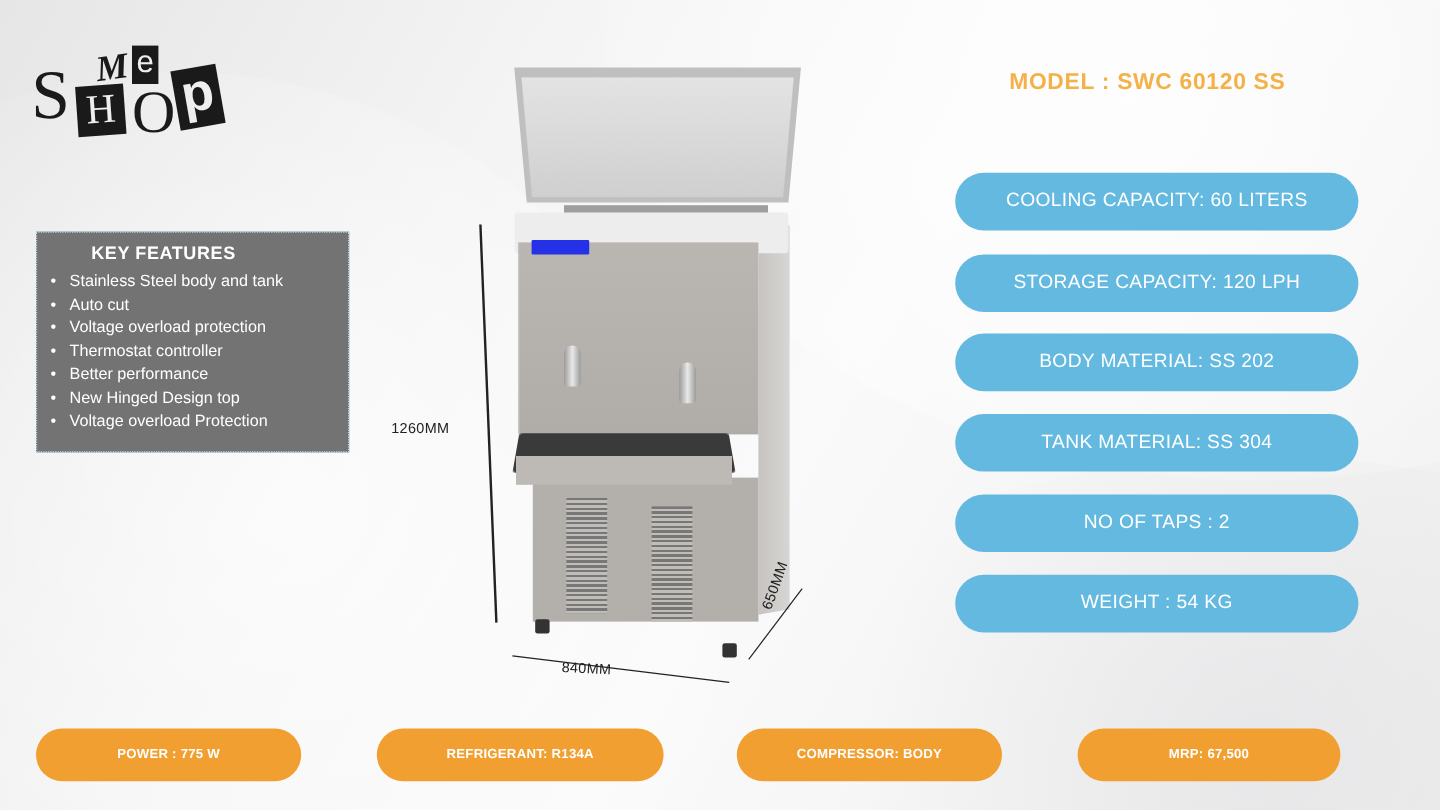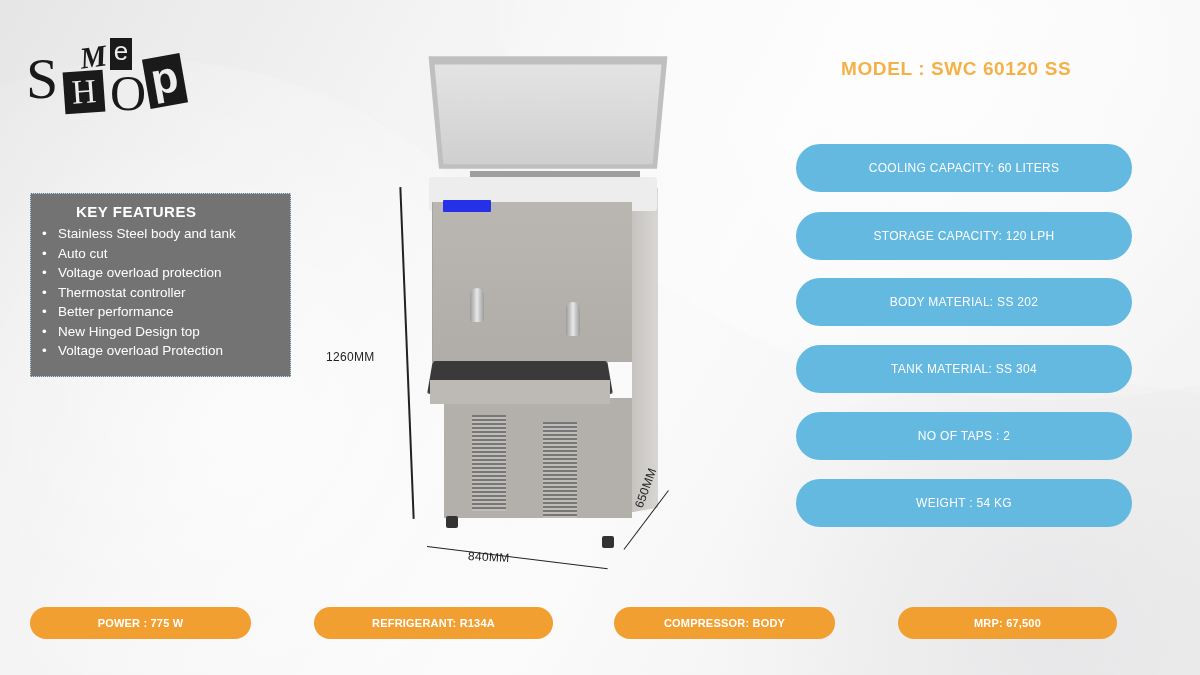--- a/index.html
+++ b/index.html
@@ -77,27 +77,27 @@
   
   .model-title {
     position: absolute; left: 841px; top: 58px;
     font-size: 19px; font-weight: bold; color: #f4b147; letter-spacing: 0.6px;
   }
 
   
   .spec-pill {
     position: absolute; left: 796px; width: 336px; height: 48px;
     background: #63b9e0; border-radius: 24px;
-    color: #fff; font-size: 12px; letter-spacing: 0.3px;
+    color: #fff; font-size: 16px; letter-spacing: 0.3px;
     display: flex; align-items: center; justify-content: center;
   }
 
   
   .bottom-pill {
-    position: absolute; top: 607px; height: 32px;
+    position: absolute; top: 607px; height: 44px;
     background: #f29f31; border-radius: 24px;
     color: #fff; font-size: 11px; font-weight: bold; letter-spacing: 0.2px;
     display: flex; align-items: center; justify-content: center;
   }
 </style>
 </head>
 <body>
 
 <div class="bg-swoosh sw1"></div>
 <div class="bg-swoosh sw2"></div>

